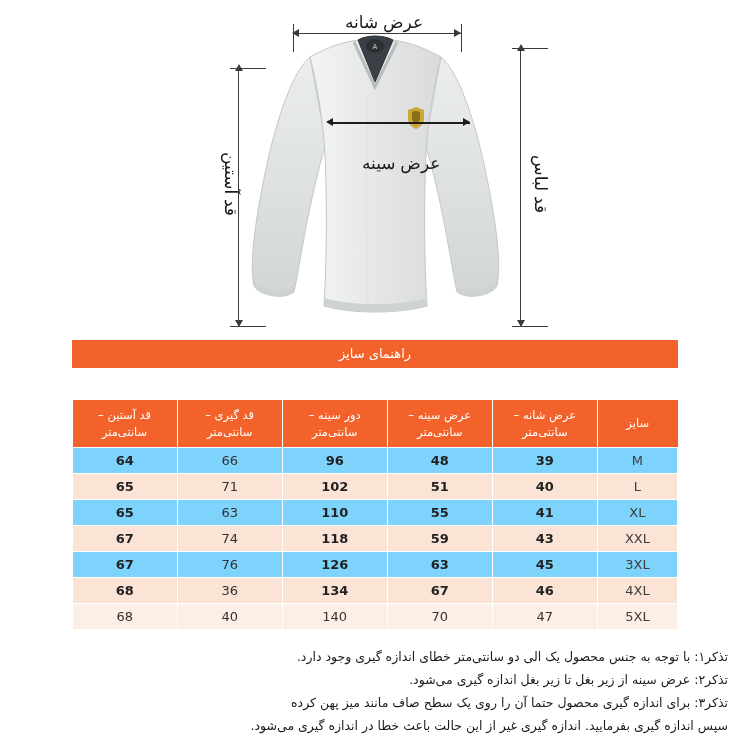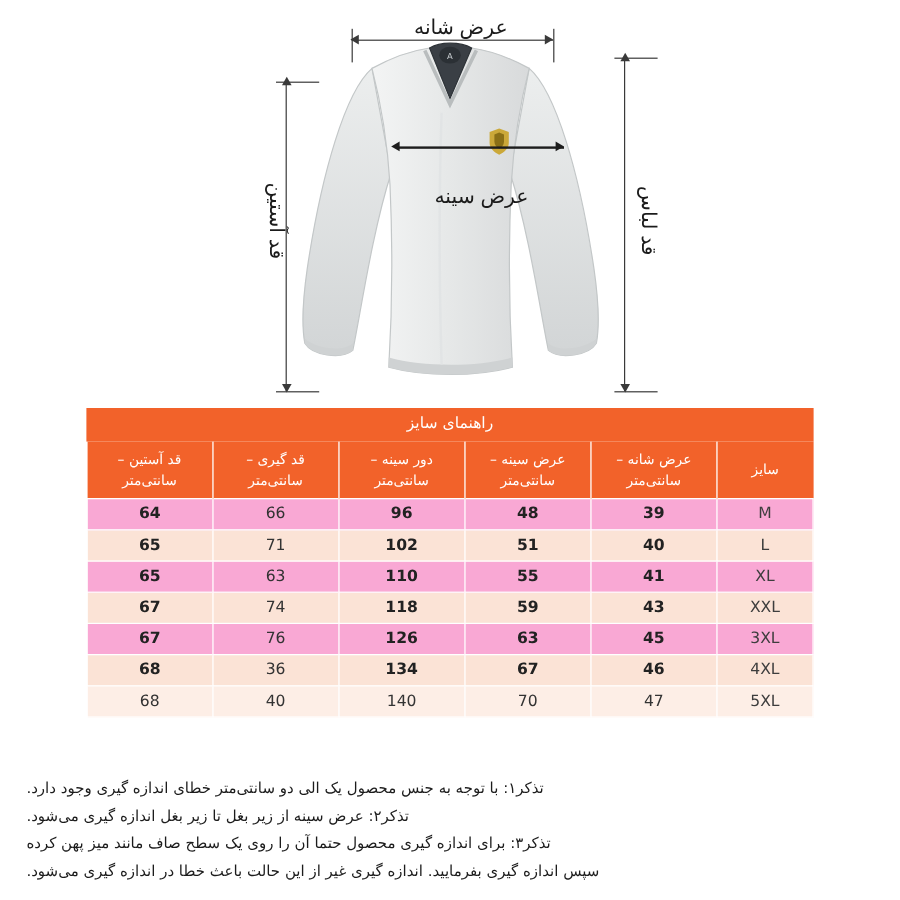--- a/index.html
+++ b/index.html
@@ -100,20 +100,21 @@
     color: #ffffff;
     text-align: center;
     font-size: 13px;
     padding: 6px 0 7px 0;
     letter-spacing: 0;
   }
   table.sizes {
     width: 100%;
     border-collapse: collapse;
     table-layout: fixed;
+    margin-top: 32px;
   }
   table.sizes th {
     background: #f2622a;
     color: #ffffff;
     font-size: 11.5px;
     font-weight: normal;
     padding: 7px 4px;
     line-height: 1.45;
     border-right: 1px solid #ffffff;
     border-left: 1px solid #ffffff;
@@ -127,32 +128,32 @@
     padding: 5px 2px;
     color: #333333;
     border: 1px solid #ffffff;
   }
   table.sizes td.sizecell {
     color: #3d3d3d;
     font-size: 13px;
   }
   table.sizes td.bold { font-weight: bold; color: #222; }
   
-  .tintA td { background: #f9a8d4; }
+  .tintA td { background: #7dd3fc; }
   .tintB td { background: #fbe3d6; }
   .tintD td { background: #fdeee6; }
 
   
   .notes {
     position: absolute;
     top: 645px;
     right: 0;
     left: 0;
     padding: 0 22px;
-    text-align: left;
+    text-align: right;
     font-size: 12.5px;
     line-height: 1.85;
     color: #1c1c1c;
   }
   .notes div { white-space: normal; }
 
   
   svg.sweater { display: block; }
 </style>
 </head>

